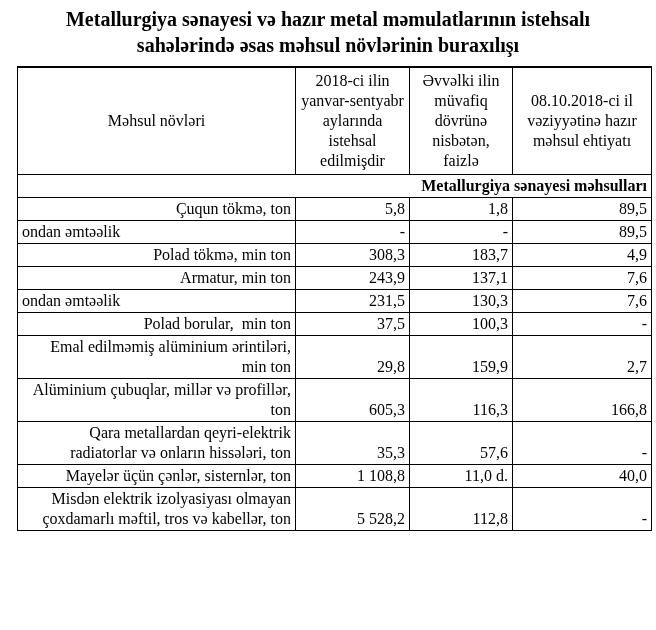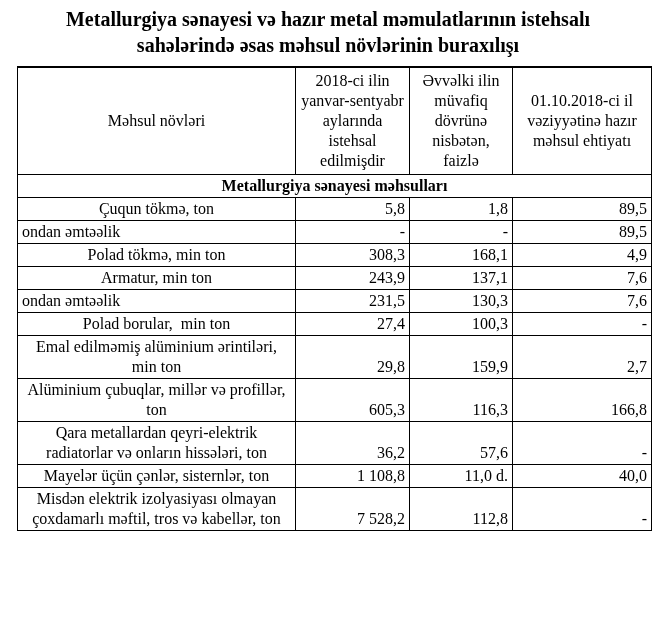--- a/index.html
+++ b/index.html
@@ -52,35 +52,35 @@
     border: 1.1px solid #000;
     padding: 1px 4px;
   }
   table.products thead th {
     font-weight: normal;
     text-align: center;
     vertical-align: middle;
     padding: 3px 5px;
   }
   td.label {
-    text-align: center;
+    text-align: right;
     padding-left: 5px;
     vertical-align: bottom;
   }
   td.label.indent {
     text-align: left;
   }
   td.num {
     text-align: right;
     padding-right: 20px;
     vertical-align: bottom;
   }
   td.section {
     font-weight: bold;
-    text-align: center;
+    text-align: right;
     padding-left: 5px;
   }
 </style>
 </head>
 <body>
 
 <div class="caption-clip">
   <span>Cədvəl 16</span>
 </div>
 
@@ -94,21 +94,21 @@
     <col style="width:278px">
     <col style="width:114px">
     <col style="width:103px">
     <col style="width:139px">
   </colgroup>
   <thead>
     <tr>
       <th>Məhsul növləri</th>
       <th>2018-ci ilin yanvar-sentyabr aylarında istehsal edilmişdir</th>
       <th>Əvvəlki ilin müvafiq dövrünə nisbətən, faizlə</th>
-      <th>01.10.2018-ci il vəziyyətinə hazır məhsul ehtiyatı</th>
+      <th>08.10.2018-ci il vəziyyətinə hazır məhsul ehtiyatı</th>
     </tr>
   </thead>
   <tbody id="table-body">
       <tr>
         <td colspan="4" class="section">Metallurgiya sənayesi məhsulları</td>
       </tr>
       <tr>
         <td class="label">Çuqun tökmə, ton</td>
         <td class="num">5,8</td>
         <td class="num">1,8</td>
@@ -116,65 +116,65 @@
       </tr>
       <tr>
         <td class="label indent">ondan əmtəəlik</td>
         <td class="num">-</td>
         <td class="num">-</td>
         <td class="num">89,5</td>
       </tr>
       <tr>
         <td class="label">Polad tökmə, min ton</td>
         <td class="num">308,3</td>
-        <td class="num">168,1</td>
+        <td class="num">183,7</td>
         <td class="num">4,9</td>
       </tr>
       <tr>
         <td class="label">Armatur, min ton</td>
         <td class="num">243,9</td>
         <td class="num">137,1</td>
         <td class="num">7,6</td>
       </tr>
       <tr>
         <td class="label indent">ondan əmtəəlik</td>
         <td class="num">231,5</td>
         <td class="num">130,3</td>
         <td class="num">7,6</td>
       </tr>
       <tr>
         <td class="label">Polad borular, &nbsp;min ton</td>
-        <td class="num">27,4</td>
+        <td class="num">37,5</td>
         <td class="num">100,3</td>
         <td class="num">-</td>
       </tr>
       <tr>
         <td class="label">Emal edilməmiş alüminium ərintiləri, min ton</td>
         <td class="num">29,8</td>
         <td class="num">159,9</td>
         <td class="num">2,7</td>
       </tr>
       <tr>
         <td class="label">Alüminium çubuqlar, millər və profillər, ton</td>
         <td class="num">605,3</td>
         <td class="num">116,3</td>
         <td class="num">166,8</td>
       </tr>
       <tr>
         <td class="label">Qara metallardan qeyri-elektrik radiatorlar və onların hissələri, ton</td>
-        <td class="num">36,2</td>
+        <td class="num">35,3</td>
         <td class="num">57,6</td>
         <td class="num">-</td>
       </tr>
       <tr>
         <td class="label">Mayelər üçün çənlər, sisternlər, ton</td>
         <td class="num">1 108,8</td>
         <td class="num">11,0 d.</td>
         <td class="num">40,0</td>
       </tr>
       <tr>
         <td class="label">Misdən elektrik izolyasiyası olmayan çoxdamarlı məftil, tros və kabellər, ton</td>
-        <td class="num">7 528,2</td>
+        <td class="num">5 528,2</td>
         <td class="num">112,8</td>
         <td class="num">-</td>
       </tr>
     </tbody>
 </table>
 
 </body></html>

